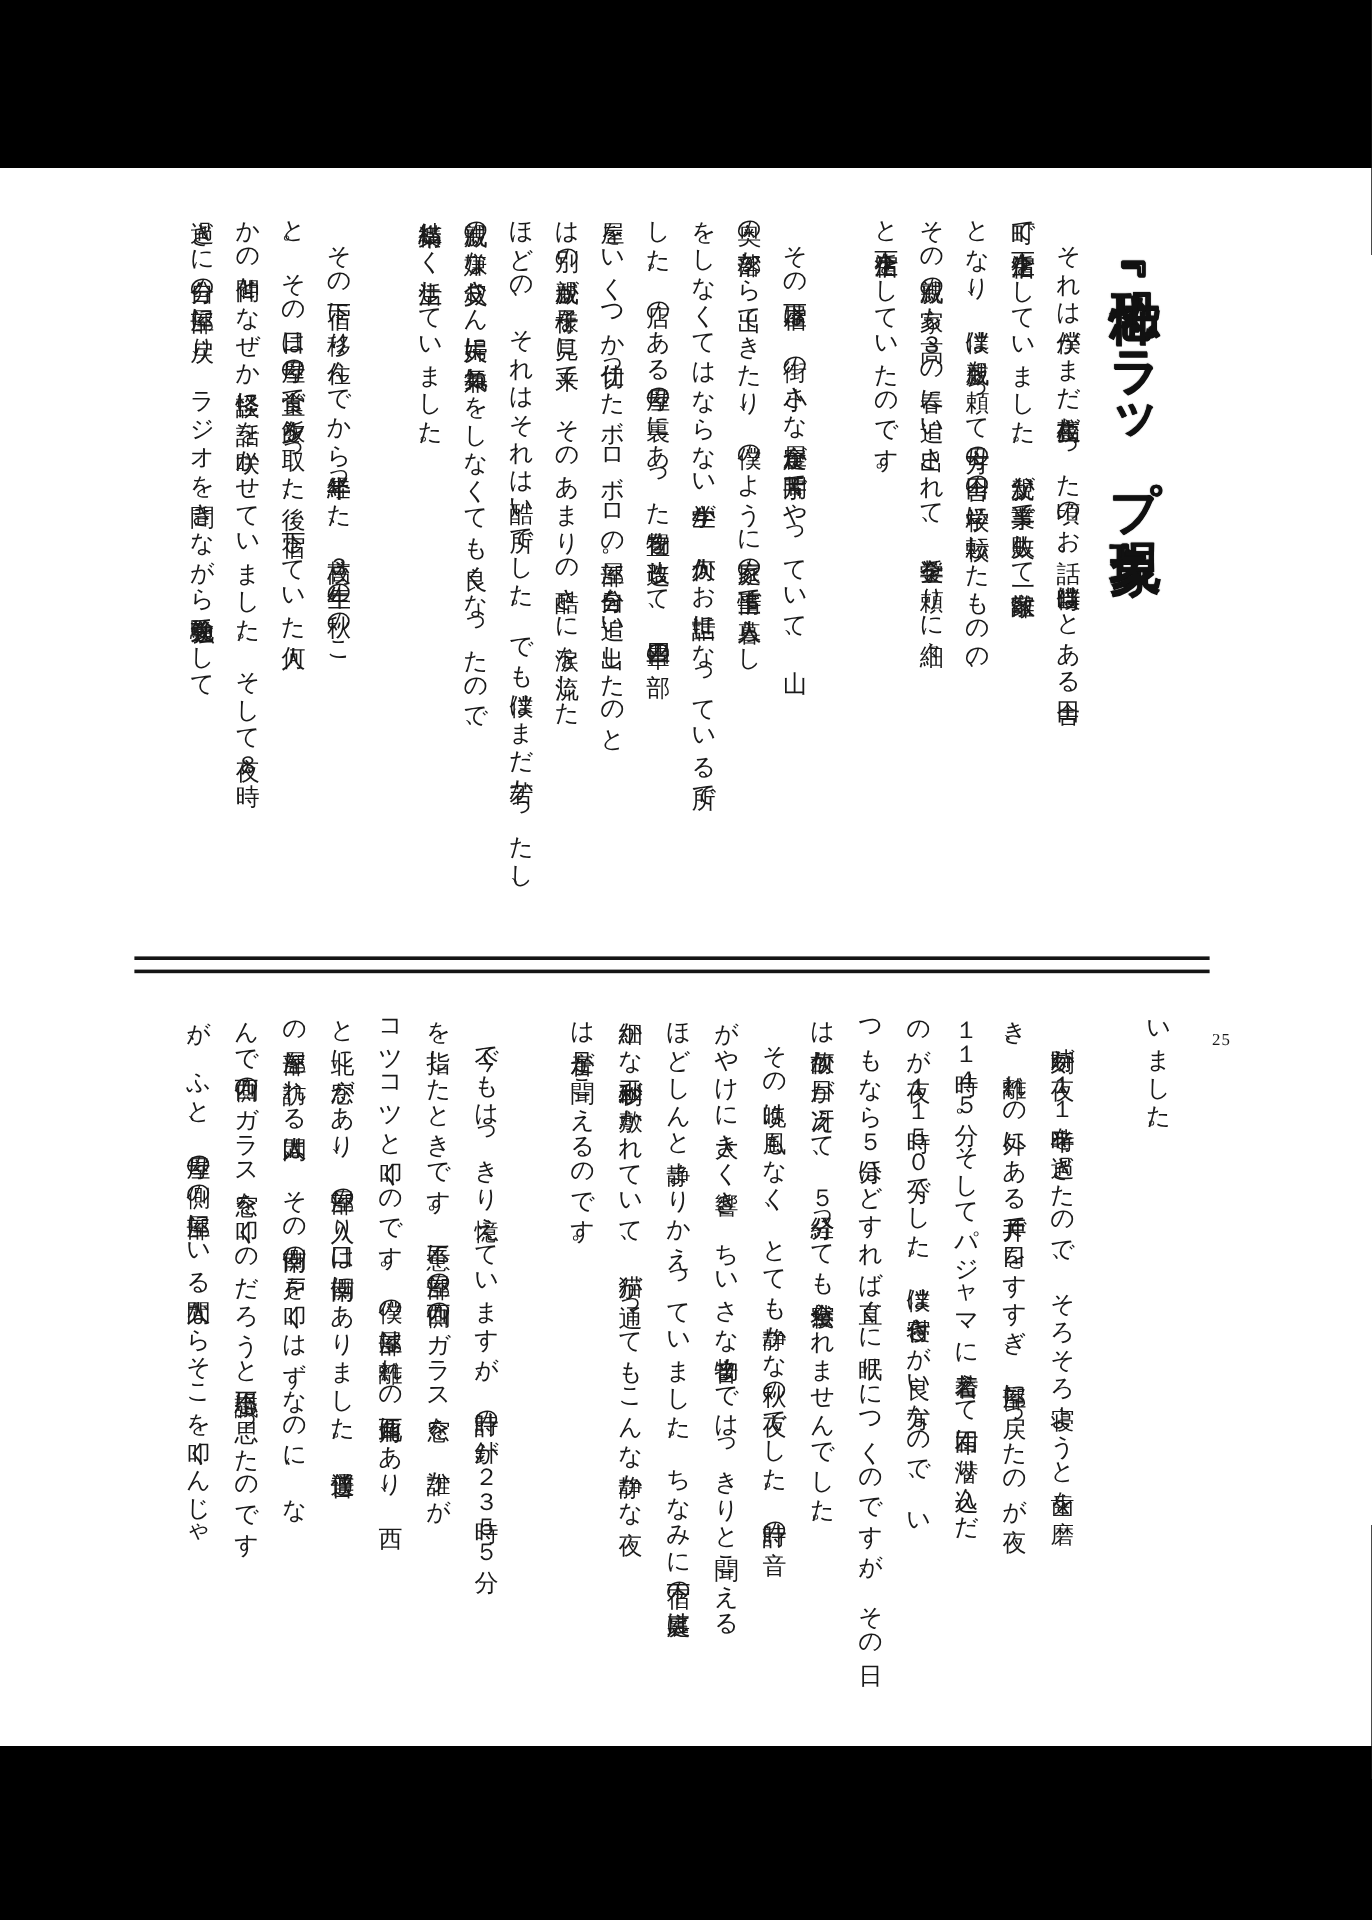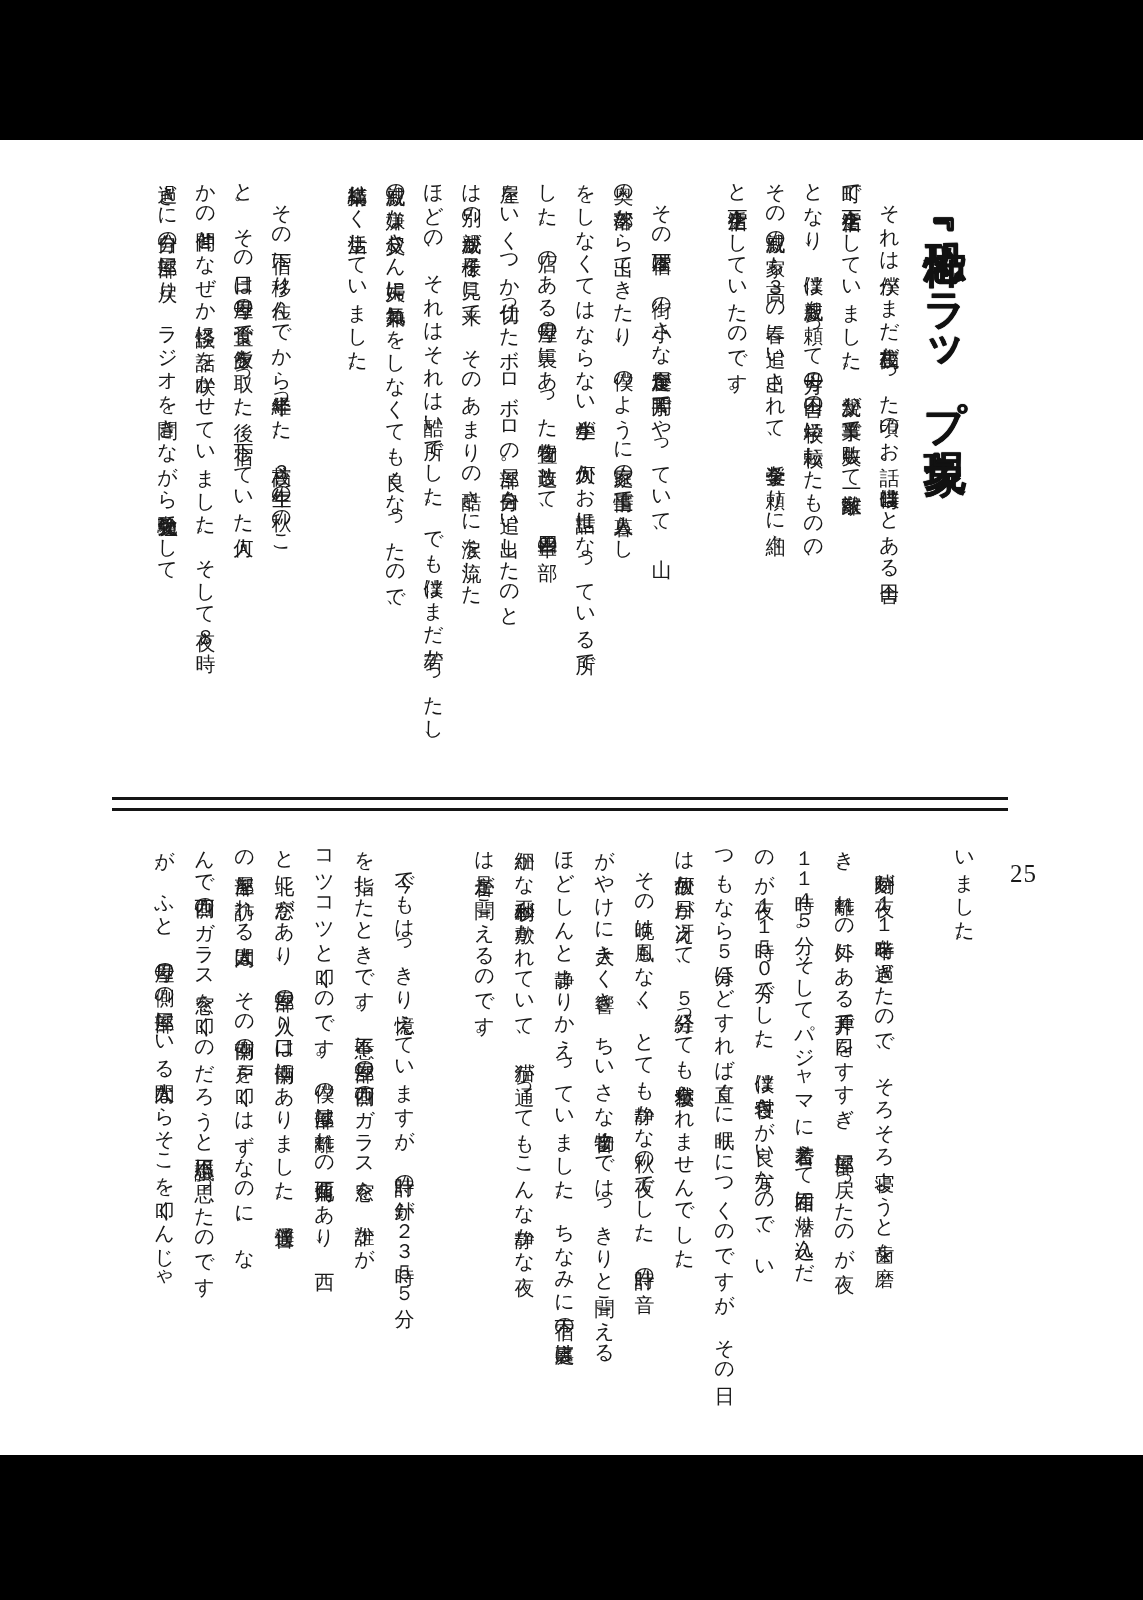--- a/index.html
+++ b/index.html
@@ -57,21 +57,21 @@
   .divider {
     position: absolute;
     top: 657px; left: 112px;
     width: 896px; height: 8px;
     border-top: 3px solid #151515;
     border-bottom: 3px solid #151515;
   }
   .page-num {
     position: absolute;
     top: 720px; left: 1010px;
-    font-size: 25px;
+    font-size: 14px;
     color: #1a1a1a;
     letter-spacing: 1px;
   }
 </style>
 </head>
 <body>
 
 <div class="stage">
   <div class="letterbox top"></div>
   <div class="letterbox bottom"></div>

